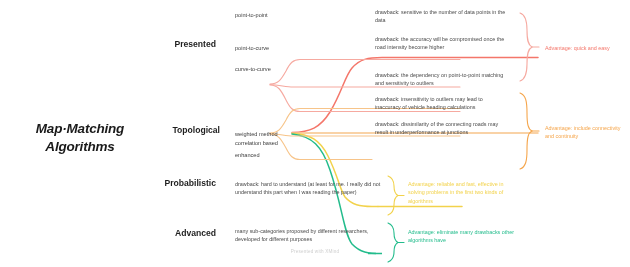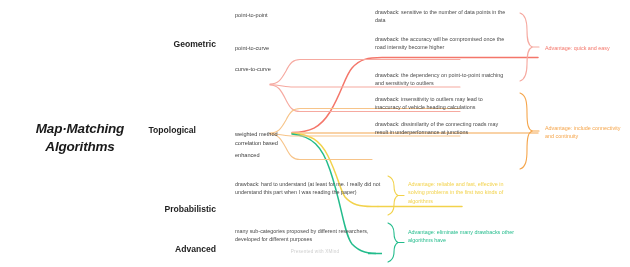--- a/index.html
+++ b/index.html
@@ -82,50 +82,50 @@
     <path d="M388,223 C 393,225 394,229 394,233 C 394,238 395,241 398,242.5 C 395,244 394,247 394,252 C 394,256 393,260 388,262" fill="none" stroke="#23BC8C" stroke-width="1.1" stroke-linecap="round"></path>
     <path d="M398,242.5 L 404,242.5" fill="none" stroke="#23BC8C" stroke-width="1.1" stroke-linecap="round"></path>
 
   </svg>
 
   <div class="node" id="root-title">
     <div style="white-space:pre-line;font-style:italic;">Map·Matching
 Algorithms</div>
   </div>
 
-  <div class="node branch-label" style="left:120px;top:39px;width:96px;">Geometric</div>
+  <div class="node branch-label" style="left:120px;top:39px;width:96px;">Presented</div>
 
   <div class="node subtopic" style="left:235px;top:12px;">point-to-point</div>
   <div class="node subtopic" style="left:235px;top:45px;">point-to-curve</div>
   <div class="node subtopic" style="left:235px;top:66px;">curve-to-curve</div>
 
   <div class="note" style="position:absolute;left:375px;top:8px;width:135px;">drawback:  sensitive to the number of data points in the data</div>
   <div class="note" style="position:absolute;left:375px;top:35px;width:135px;">drawback: the accuracy will be compromised once the road intensity become higher</div>
   <div class="note" style="position:absolute;left:375px;top:71px;width:135px;">drawback: the dependency on point-to-point matching and sensitivity to outliers</div>
 
   <div class="advantage" style="position:absolute;left:545px;top:44px;width:84px;color:#F4766A;">Advantage: quick and easy</div>
 
-  <div class="node branch-label" style="left:120px;top:125px;width:76px;">Topological</div>
+  <div class="node branch-label" style="left:120px;top:125px;width:100px;">Topological</div>
 
   <div class="node subtopic" style="left:235px;top:131px;">weighted method</div>
   <div class="node subtopic" style="left:235px;top:140px;">correlation based</div>
   <div class="node subtopic" style="left:235px;top:152px;">enhanced</div>
 
   <div class="note" style="position:absolute;left:375px;top:95px;width:135px;">drawback: insensitivity to outliers may lead to inaccuracy of vehicle heading calculations</div>
   <div class="note" style="position:absolute;left:375px;top:120px;width:135px;">drawback: dissimilarity of the connecting roads may result in underperformance at junctions</div>
 
   <div class="advantage" style="position:absolute;left:545px;top:124px;width:84px;color:#F5A54B;">Advantage: include connectivity and continuity</div>
 
-  <div class="node branch-label" style="left:120px;top:204px;width:96px;">Probabilistic</div>
+  <div class="node branch-label" style="left:120px;top:178px;width:96px;">Probabilistic</div>
 
   <div class="note" style="position:absolute;left:235px;top:180px;width:147px;">drawback: hard to understand (at least for me. I really did not understand this part when I was reading the paper)</div>
 
   <div class="advantage" style="position:absolute;left:408px;top:180px;width:108px;color:#F2D24B;">Advantage: reliable and fast, effective in solving problems in the first two kinds of algorithms</div>
 
-  <div class="node branch-label" style="left:120px;top:244px;width:96px;">Advanced</div>
+  <div class="node branch-label" style="left:120px;top:228px;width:96px;">Advanced</div>
 
   <div class="note" style="position:absolute;left:235px;top:227px;width:147px;">many sub-categories proposed by different researchers, developed for different purposes</div>
 
   <div class="advantage" style="position:absolute;left:408px;top:228px;width:110px;color:#23BC8C;">Advantage: eliminate many drawbacks other algorithms have</div>
 
   <div id="footer">Presented with XMind</div>
 
 </div>
 
 </body></html>

